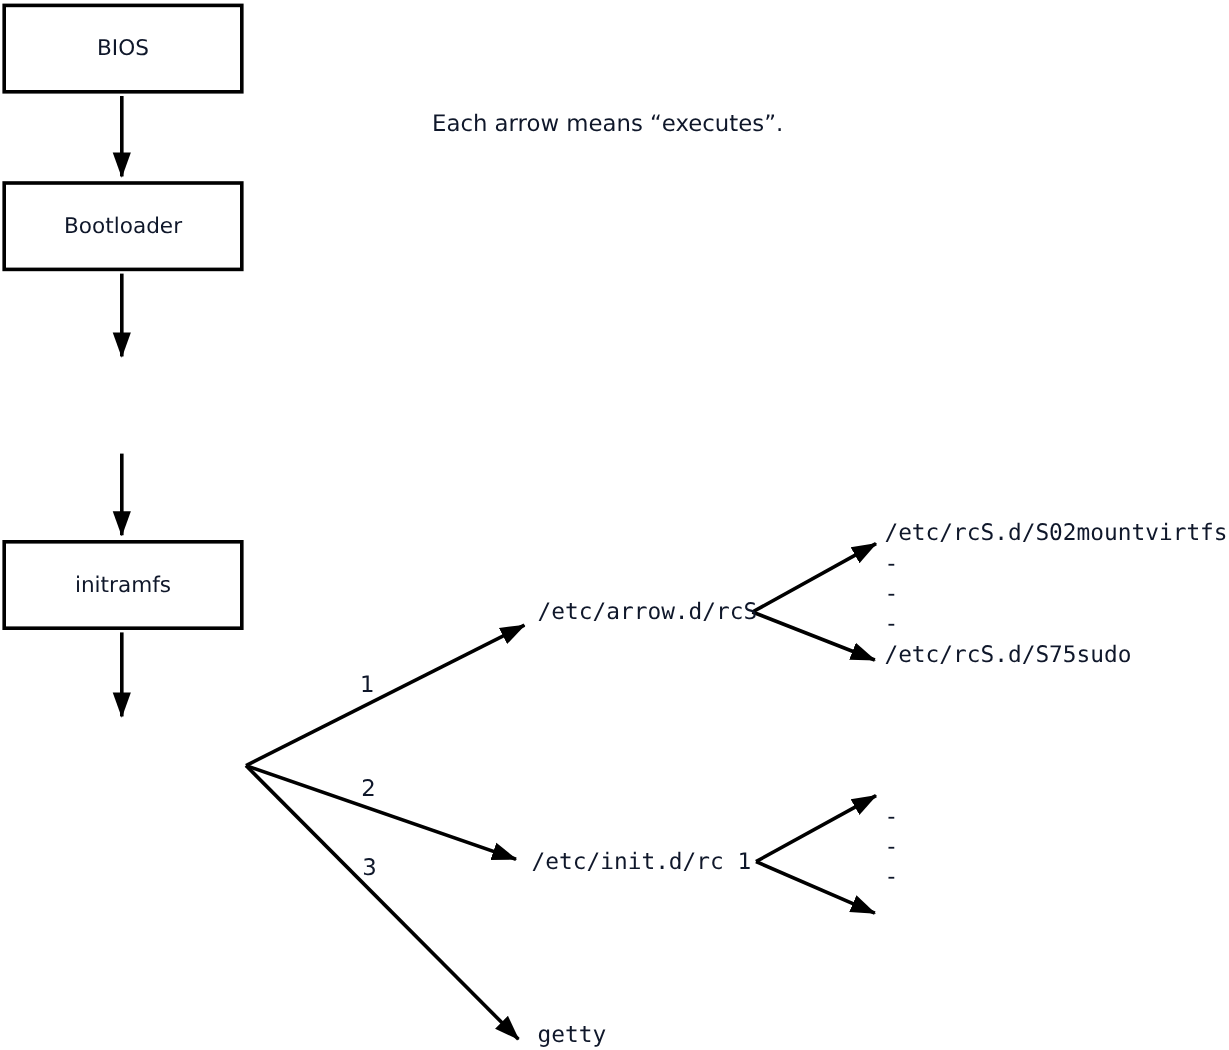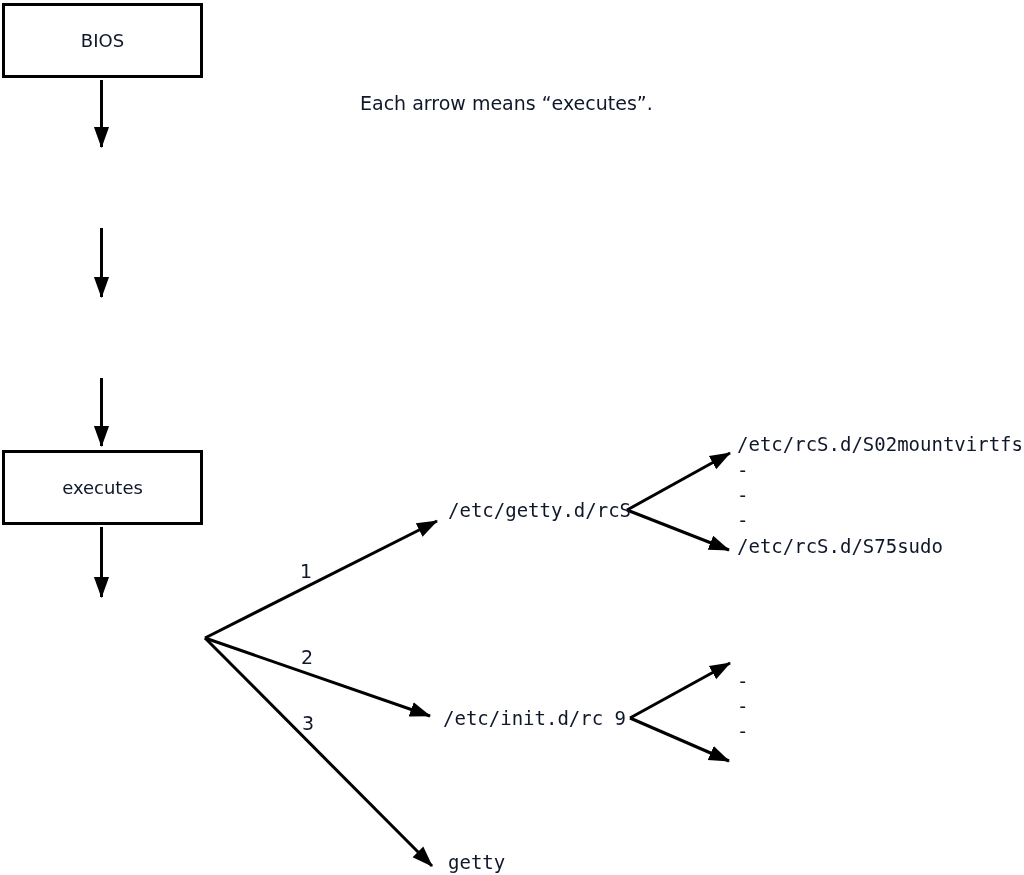--- a/index.html
+++ b/index.html
@@ -79,39 +79,42 @@
       <line x1="627" y1="510" x2="730" y2="453" marker-end="url(#ah)"></line>
       <line x1="627" y1="510" x2="729" y2="550" marker-end="url(#ah)"></line>
       <line x1="630" y1="718" x2="730" y2="663" marker-end="url(#ah)"></line>
       <line x1="630" y1="718" x2="729" y2="761" marker-end="url(#ah)"></line>
     </g>
   </svg>
 
   <div class="node-box" style="top:3px">
     <span>BIOS</span>
   </div>
+  <div class="node-box" style="top:151px">
+    <span>Bootloader</span>
+  </div>
   <div class="node-box" style="top:450px">
-    <span>executes</span>
+    <span>initramfs</span>
   </div>
 
   <div class="caption">Each arrow means “executes”.</div>
 
   <div class="branch-num" style="left:306px; top:571px">1</div>
   <div class="branch-num" style="left:307px; top:657px">2</div>
   <div class="branch-num" style="left:308px; top:723px">3</div>
 
-  <div class="mono" style="left:448px; top:510px">/etc/getty.d/rcS</div>
+  <div class="mono" style="left:448px; top:510px">/etc/arrow.d/rcS</div>
 
   <div class="mono" style="left:737px; top:444px">/etc/rcS.d/S02mountvirtfs</div>
   <div class="mono" style="left:737px; top:470px">-</div>
   <div class="mono" style="left:737px; top:495px">-</div>
   <div class="mono" style="left:737px; top:520px">-</div>
   <div class="mono" style="left:737px; top:546px">/etc/rcS.d/S75sudo</div>
 
-  <div class="mono" style="left:443px; top:718px">/etc/init.d/rc 9</div>
+  <div class="mono" style="left:443px; top:718px">/etc/init.d/rc 1</div>
 
   <div class="mono" style="left:737px; top:681px">-</div>
   <div class="mono" style="left:737px; top:706px">-</div>
   <div class="mono" style="left:737px; top:731px">-</div>
 
   <div class="mono" style="left:448px; top:862px">getty</div>
 
 </div>
 
 </body></html>

